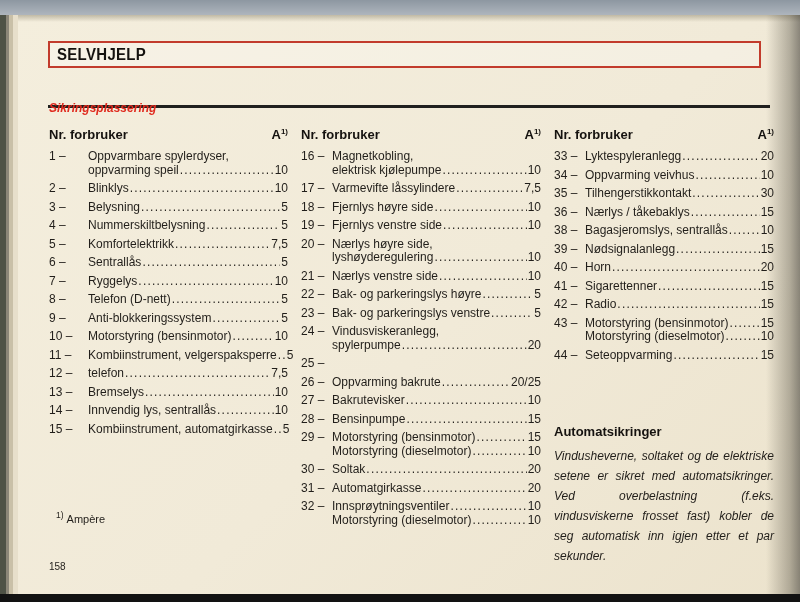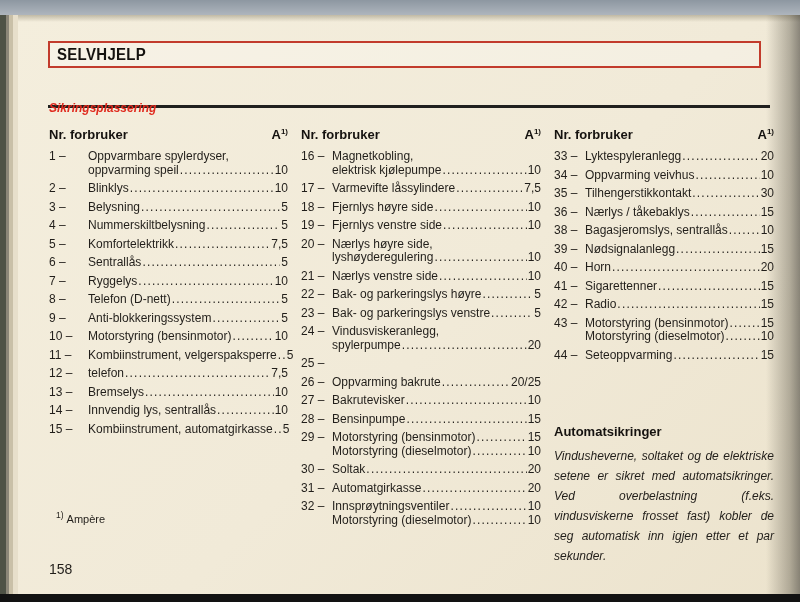--- a/index.html
+++ b/index.html
@@ -76,21 +76,21 @@
   .dots::after{content:"....................................................................";}
   .amp{white-space:nowrap;}
   .auto-section{margin-top:62px;}
   .auto-title{font-size:13px;font-weight:bold;color:#15120f;margin-bottom:7px;}
   .auto-body{font-size:12px;line-height:20px;text-align:justify;color:#211e1a;font-style:italic;}
   .footnote{
     position:absolute;left:56px;top:495px;font-size:11px;color:#211e1a;z-index:2;
   }
   .footnote sup{font-size:8.5px;margin-right:3px;}
   .page-number{
-    position:absolute;left:49px;top:546px;font-size:14px;color:#211e1a;z-index:2;
+    position:absolute;left:49px;top:546px;font-size:10px;color:#211e1a;z-index:2;
   }
 </style>
 </head>
 <body>
 
 <div class="scan">
   <div class="top-strip"></div>
   <div class="page">
 
     <div class="header-box">

